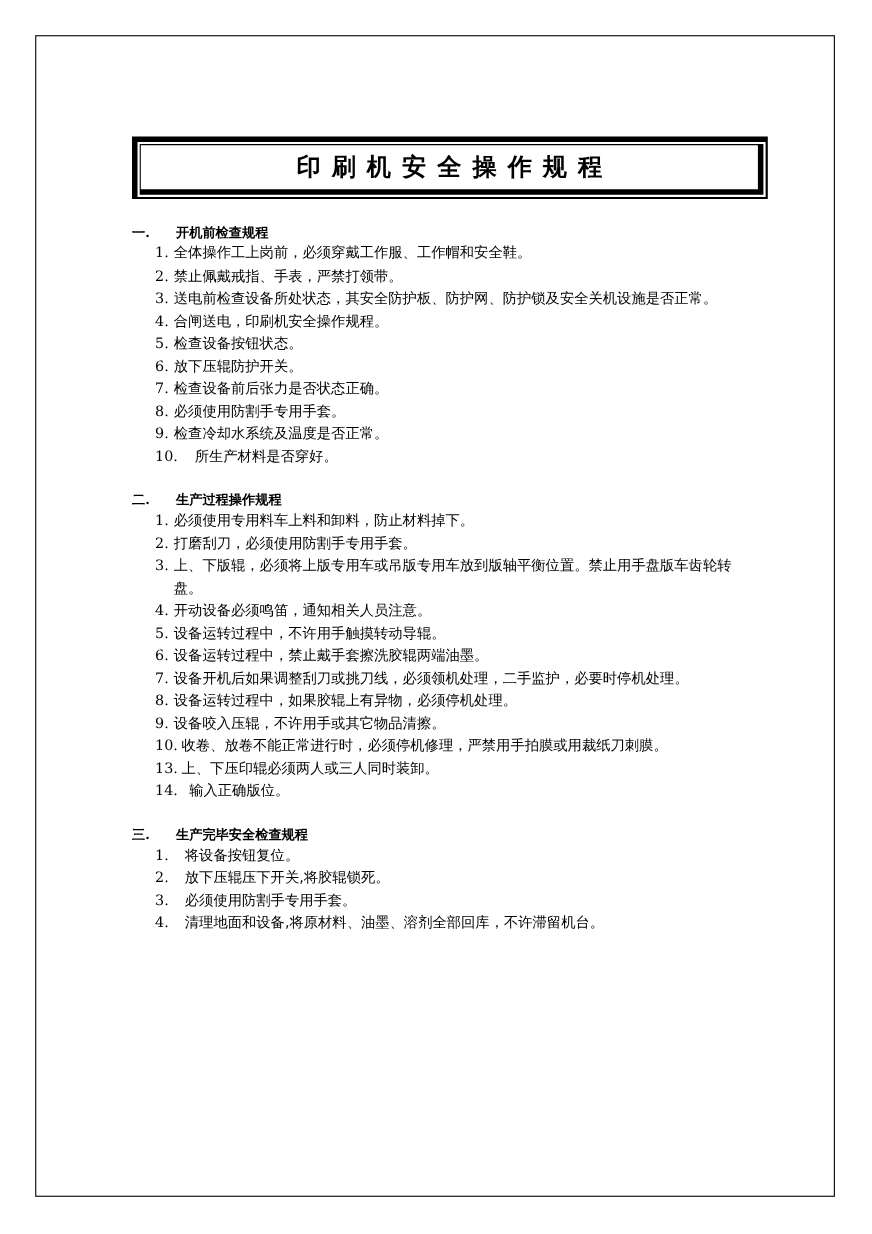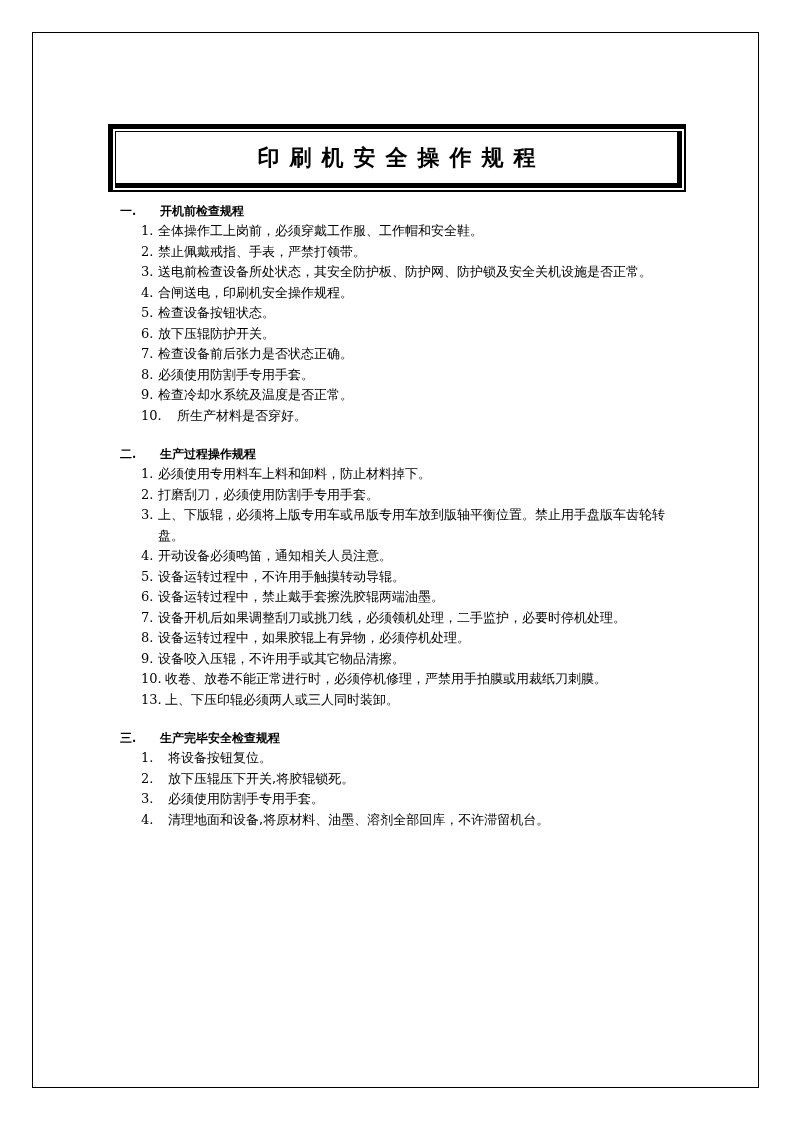--- a/index.html
+++ b/index.html
@@ -1,20 +1,20 @@
 <!DOCTYPE html>
 <html><head>
   <meta charset="utf-8">
   <style>
     html, body { margin: 0; padding: 0; background: #ffffff; }
     body { width: 793px; height: 1122px; position: relative; overflow: hidden;
       font-family: "DejaVu Sans", "Liberation Sans", sans-serif; color: #000; }
     .page-border { position: absolute; left: 32px; top: 32px; width: 727px; height: 1056px;
       border: 1.5px solid #000; box-sizing: border-box; }
-    .title-box { position: absolute; left: 108px; top: 124px; width: 578px; height: 68px;
+    .title-box { position: absolute; left: 120px; top: 124px; width: 578px; height: 57px;
       box-sizing: border-box; border-top: 5px solid #000; border-left: 5px solid #000;
       border-right: 2px solid #000; border-bottom: 2px solid #000; }
     .title-inner { position: absolute; left: 2px; top: 2px; right: 2px; bottom: 2px;
       border-top: 1px solid #000; border-left: 1px solid #000;
       border-right: 5px solid #000; border-bottom: 5px solid #000;
       display: flex; align-items: center; justify-content: center; }
     .title-text { font-family: "DejaVu Serif", "Liberation Serif", serif; font-weight: bold;
       font-size: 22px; letter-spacing: 10px; padding-left: 10px; }
     .content { position: absolute; left: 120px; top: 201px; width: 570px; }
     .section { margin-bottom: 18px; }
@@ -131,20 +131,24 @@
         <span class="item-text">设备咬入压辊，不许用手或其它物品清擦。</span>
       </div>
     <div class="item two">
         <span class="item-num">10.</span>
         <span class="item-text">收卷、放卷不能正常进行时，必须停机修理，严禁用手拍膜或用裁纸刀刺膜。</span>
       </div>
     <div class="item two">
         <span class="item-num">13.</span>
         <span class="item-text">上、下压印辊必须两人或三人同时装卸。</span>
       </div>
+    <div class="item wide" style="--w:1">
+        <span class="item-num" style="width:31px">14.</span>
+        <span class="item-text">输入正确版位。</span>
+      </div>
   </div>
 
   <div class="section sec3">
     <div class="section-heading">
       <span class="section-num">三.</span>
       <span>生产完毕安全检查规程</span>
     </div>
     <div class="item">
         <span class="item-num">1.</span>
         <span class="item-text">将设备按钮复位。</span>

